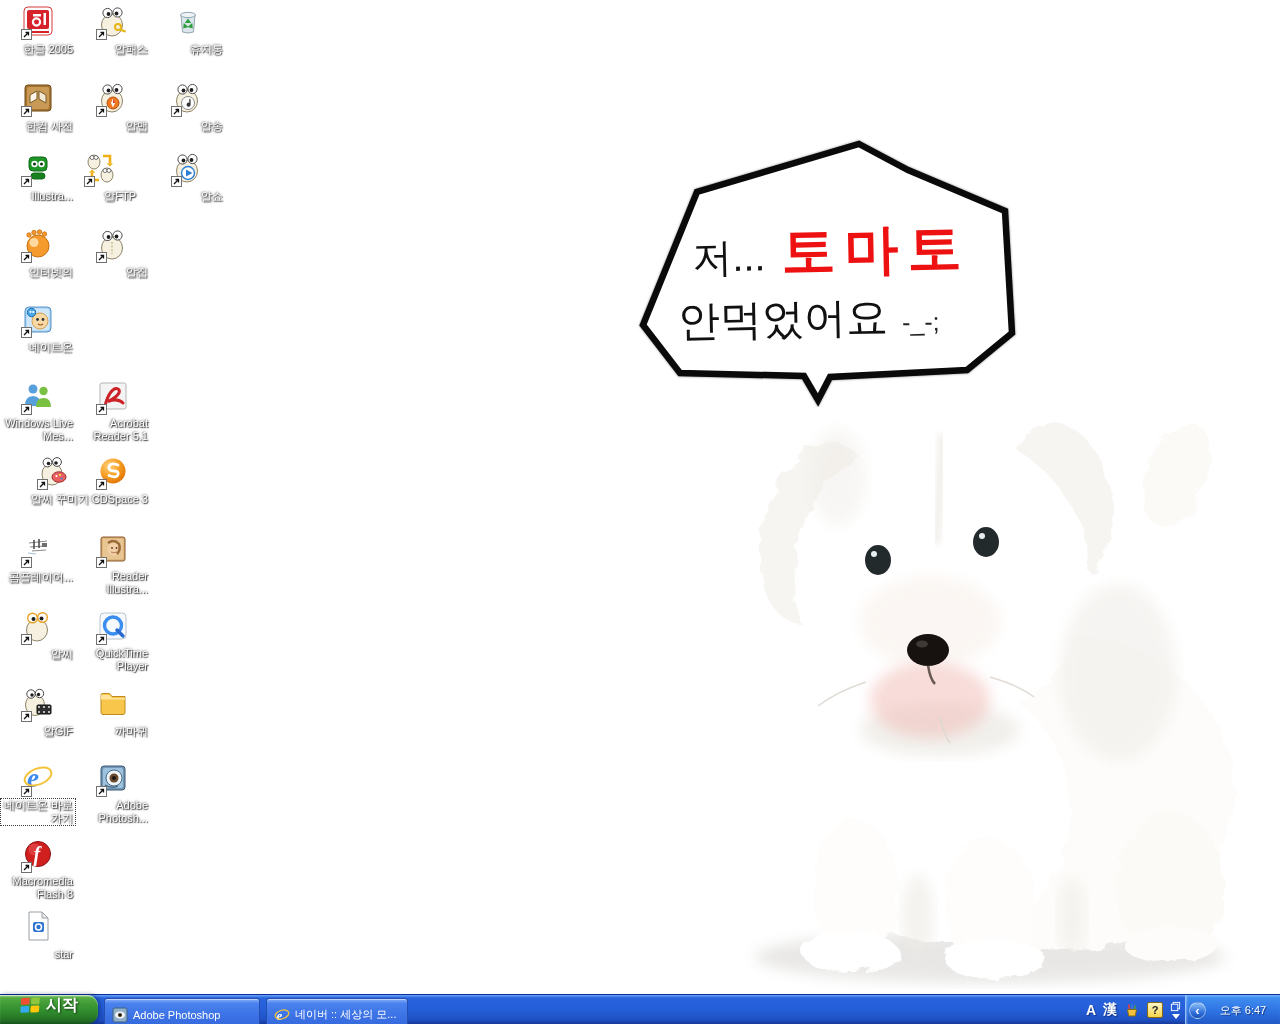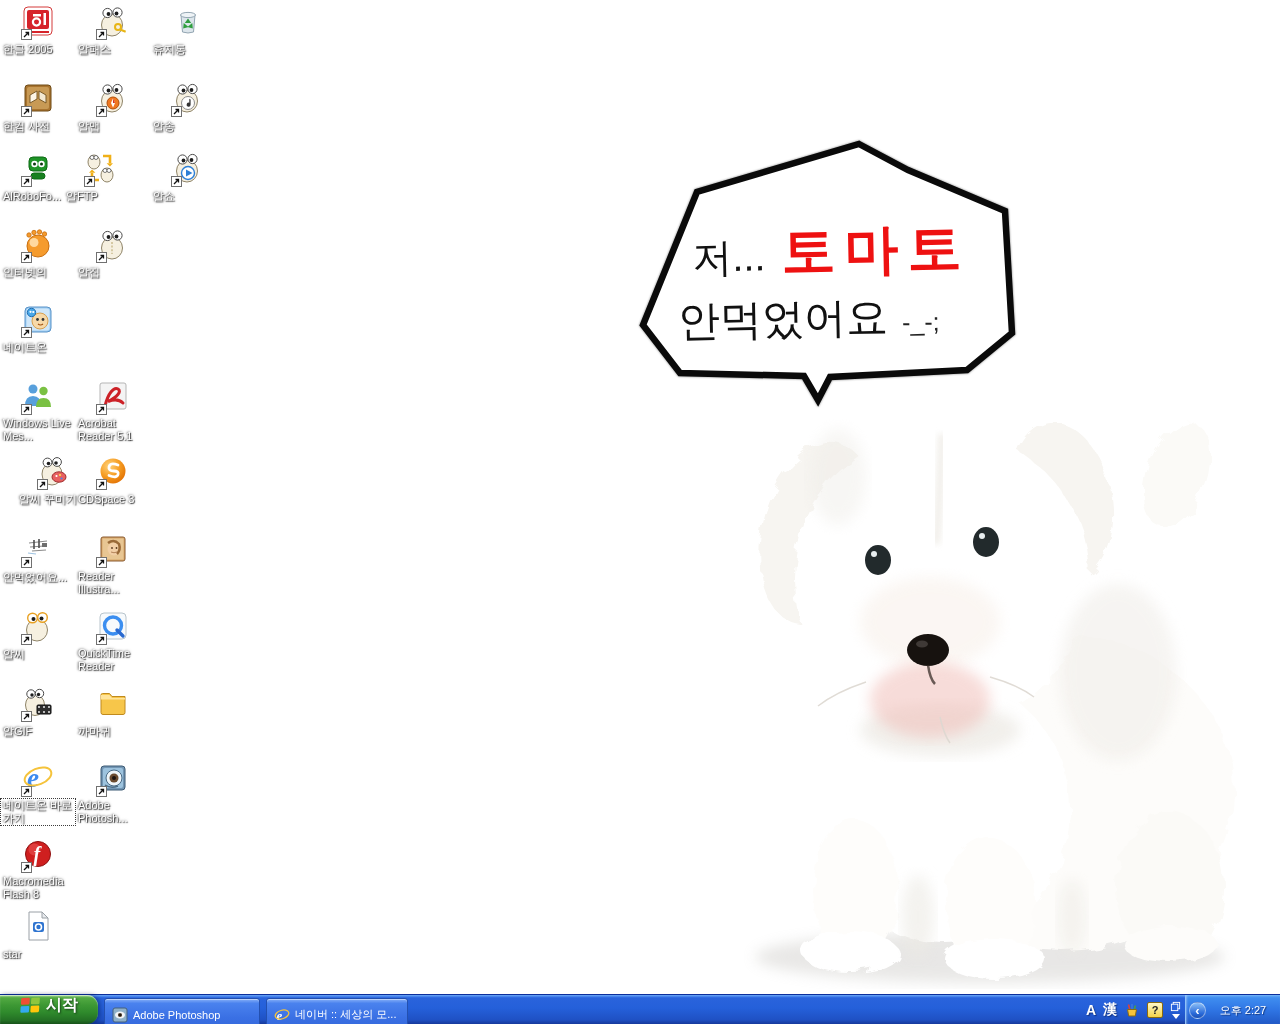--- a/index.html
+++ b/index.html
@@ -1,20 +1,20 @@
 <!DOCTYPE html>
 <html><head>
 <meta charset="utf-8">
 <style>
   html,body{margin:0;padding:0;width:1280px;height:1024px;overflow:hidden;
     font-family:"Liberation Sans",sans-serif;background:#ffffff;}
   .desktop{position:absolute;left:0;top:0;width:1280px;height:994px;background:#ffffff;}
 
   
-  .dicon{position:absolute;width:74px;text-align:left;cursor:default;}
+  .dicon{position:absolute;width:74px;text-align:right;cursor:default;}
   .ico{position:relative;width:34px;height:34px;margin:0 auto;}
   .ico > svg{width:32px;height:32px;display:block;margin:0 auto;}
   .sc{position:absolute;left:0;bottom:-1px;width:11px;height:11px;background:#fff;
       border:1px solid #707070;box-sizing:border-box;}
   .sc svg{width:9px;height:9px;display:block;}
   .lbl{margin-top:3px;font-size:11px;line-height:13px;color:#ffffff;
        text-shadow:1px 1px 1px #3f3f3f,0 0 3px #6e6e6e,-1px 0 2px #8a8a8a;
        padding:0 2px;display:inline-block;max-width:72px;word-break:keep-all;}
   .lbl.sel{outline:1px dotted #3c3c3c;}
 
@@ -196,21 +196,21 @@
           <circle cx="12.5" cy="12" r="1.5" fill="#0a3a0d"></circle>
           <circle cx="19.5" cy="12" r="1.5" fill="#0a3a0d"></circle>
           <rect x="9" y="21" width="14" height="6" rx="3" fill="#17801f" stroke="#0d6b14"></rect>
         </svg>
       <span class="sc">
           <svg viewBox="0 0 9 9">
             <path d="M2,7 L6.5,2.5 M3.5,2.5 h3 v3" fill="none" stroke="#111" stroke-width="1.3"></path>
           </svg>
         </span>
     </div>
-    <div class="lbl">AlRoboFo...</div>
+    <div class="lbl">Illustra...</div>
   </div>
 
   <div class="dicon" style="left:64px;top:152px">
     <div class="ico">
       <svg viewBox="0 0 32 32">
           <ellipse cx="9" cy="10" rx="6" ry="7" fill="#f6f0e0" stroke="#8f8468"></ellipse>
           <circle cx="7" cy="5.5" r="2" fill="#fff" stroke="#555" stroke-width=".8"></circle>
           <circle cx="11" cy="5.5" r="2" fill="#fff" stroke="#555" stroke-width=".8"></circle>
           <ellipse cx="22" cy="23" rx="6" ry="7" fill="#f6f0e0" stroke="#8f8468"></ellipse>
           <circle cx="20" cy="18.5" r="2" fill="#fff" stroke="#555" stroke-width=".8"></circle>
@@ -405,21 +405,21 @@
           </g>
           <rect x="20" y="10" width="5" height="4" fill="#6e6e6e"></rect>
           <line x1="6" y1="20" x2="14" y2="21" stroke="#9ec2e0" stroke-width="1.2"></line>
         </svg>
       <span class="sc">
           <svg viewBox="0 0 9 9">
             <path d="M2,7 L6.5,2.5 M3.5,2.5 h3 v3" fill="none" stroke="#111" stroke-width="1.3"></path>
           </svg>
         </span>
     </div>
-    <div class="lbl">안먹었어요...</div>
+    <div class="lbl">곰플레이어...</div>
   </div>
 
   <div class="dicon" style="left:76px;top:533px">
     <div class="ico">
       <svg viewBox="0 0 32 32">
           <rect x="4" y="4" width="24" height="24" rx="2" fill="#d9a96a" stroke="#8a5a30"></rect>
           <rect x="5.5" y="5.5" width="21" height="21" fill="#e8c693"></rect>
           <circle cx="17" cy="16" r="6.5" fill="#f2cfa6"></circle>
           <path d="M11,10 q6,-4.5 11,1 q2,6 -2,10" fill="none" stroke="#9a6a38" stroke-width="2.5"></path>
           <circle cx="15" cy="15" r="0.9" fill="#5a3a1e"></circle>
@@ -459,21 +459,21 @@
           <rect x="3" y="3" width="26" height="26" rx="4" fill="#f7fafc" stroke="#b8c4cc"></rect>
           <circle cx="16" cy="15.5" r="8.5" fill="none" stroke="#3b8ef0" stroke-width="3.4"></circle>
           <path d="M20,20 L26,26" stroke="#2a6ad0" stroke-width="3.4" stroke-linecap="round"></path>
         </svg>
       <span class="sc">
           <svg viewBox="0 0 9 9">
             <path d="M2,7 L6.5,2.5 M3.5,2.5 h3 v3" fill="none" stroke="#111" stroke-width="1.3"></path>
           </svg>
         </span>
     </div>
-    <div class="lbl">QuickTime Reader</div>
+    <div class="lbl">QuickTime Player</div>
   </div>
 
   <div class="dicon" style="left:1px;top:687px">
     <div class="ico">
       <svg viewBox="0 0 32 32">
           <ellipse cx="13" cy="18" rx="9.5" ry="10.5" fill="#f6f0e0" stroke="#8f8468"></ellipse>
           <circle cx="9" cy="7" r="4.2" fill="#fff" stroke="#4a4a4a"></circle>
           <circle cx="17.5" cy="6.5" r="4.2" fill="#fff" stroke="#4a4a4a"></circle>
           <circle cx="10" cy="8" r="1.7" fill="#1e1e1e"></circle>
           <circle cx="16.5" cy="7.5" r="1.7" fill="#1e1e1e"></circle>
@@ -685,15 +685,15 @@
       <svg viewBox="0 0 12 12">
           <rect x="3.5" y="1.5" width="7" height="7" fill="none" stroke="#fff"></rect>
           <rect x="1.5" y="3.5" width="7" height="7" fill="#2a63dc" stroke="#fff"></rect>
         </svg>
       <span class="dntri"></span>
     </span>
   </div>
 
   <div class="tray">
     <div class="chev">‹</div>
-    <div class="clock">오후 2:27</div>
+    <div class="clock">오후 6:47</div>
   </div>
 </div>
 
 </body></html>

